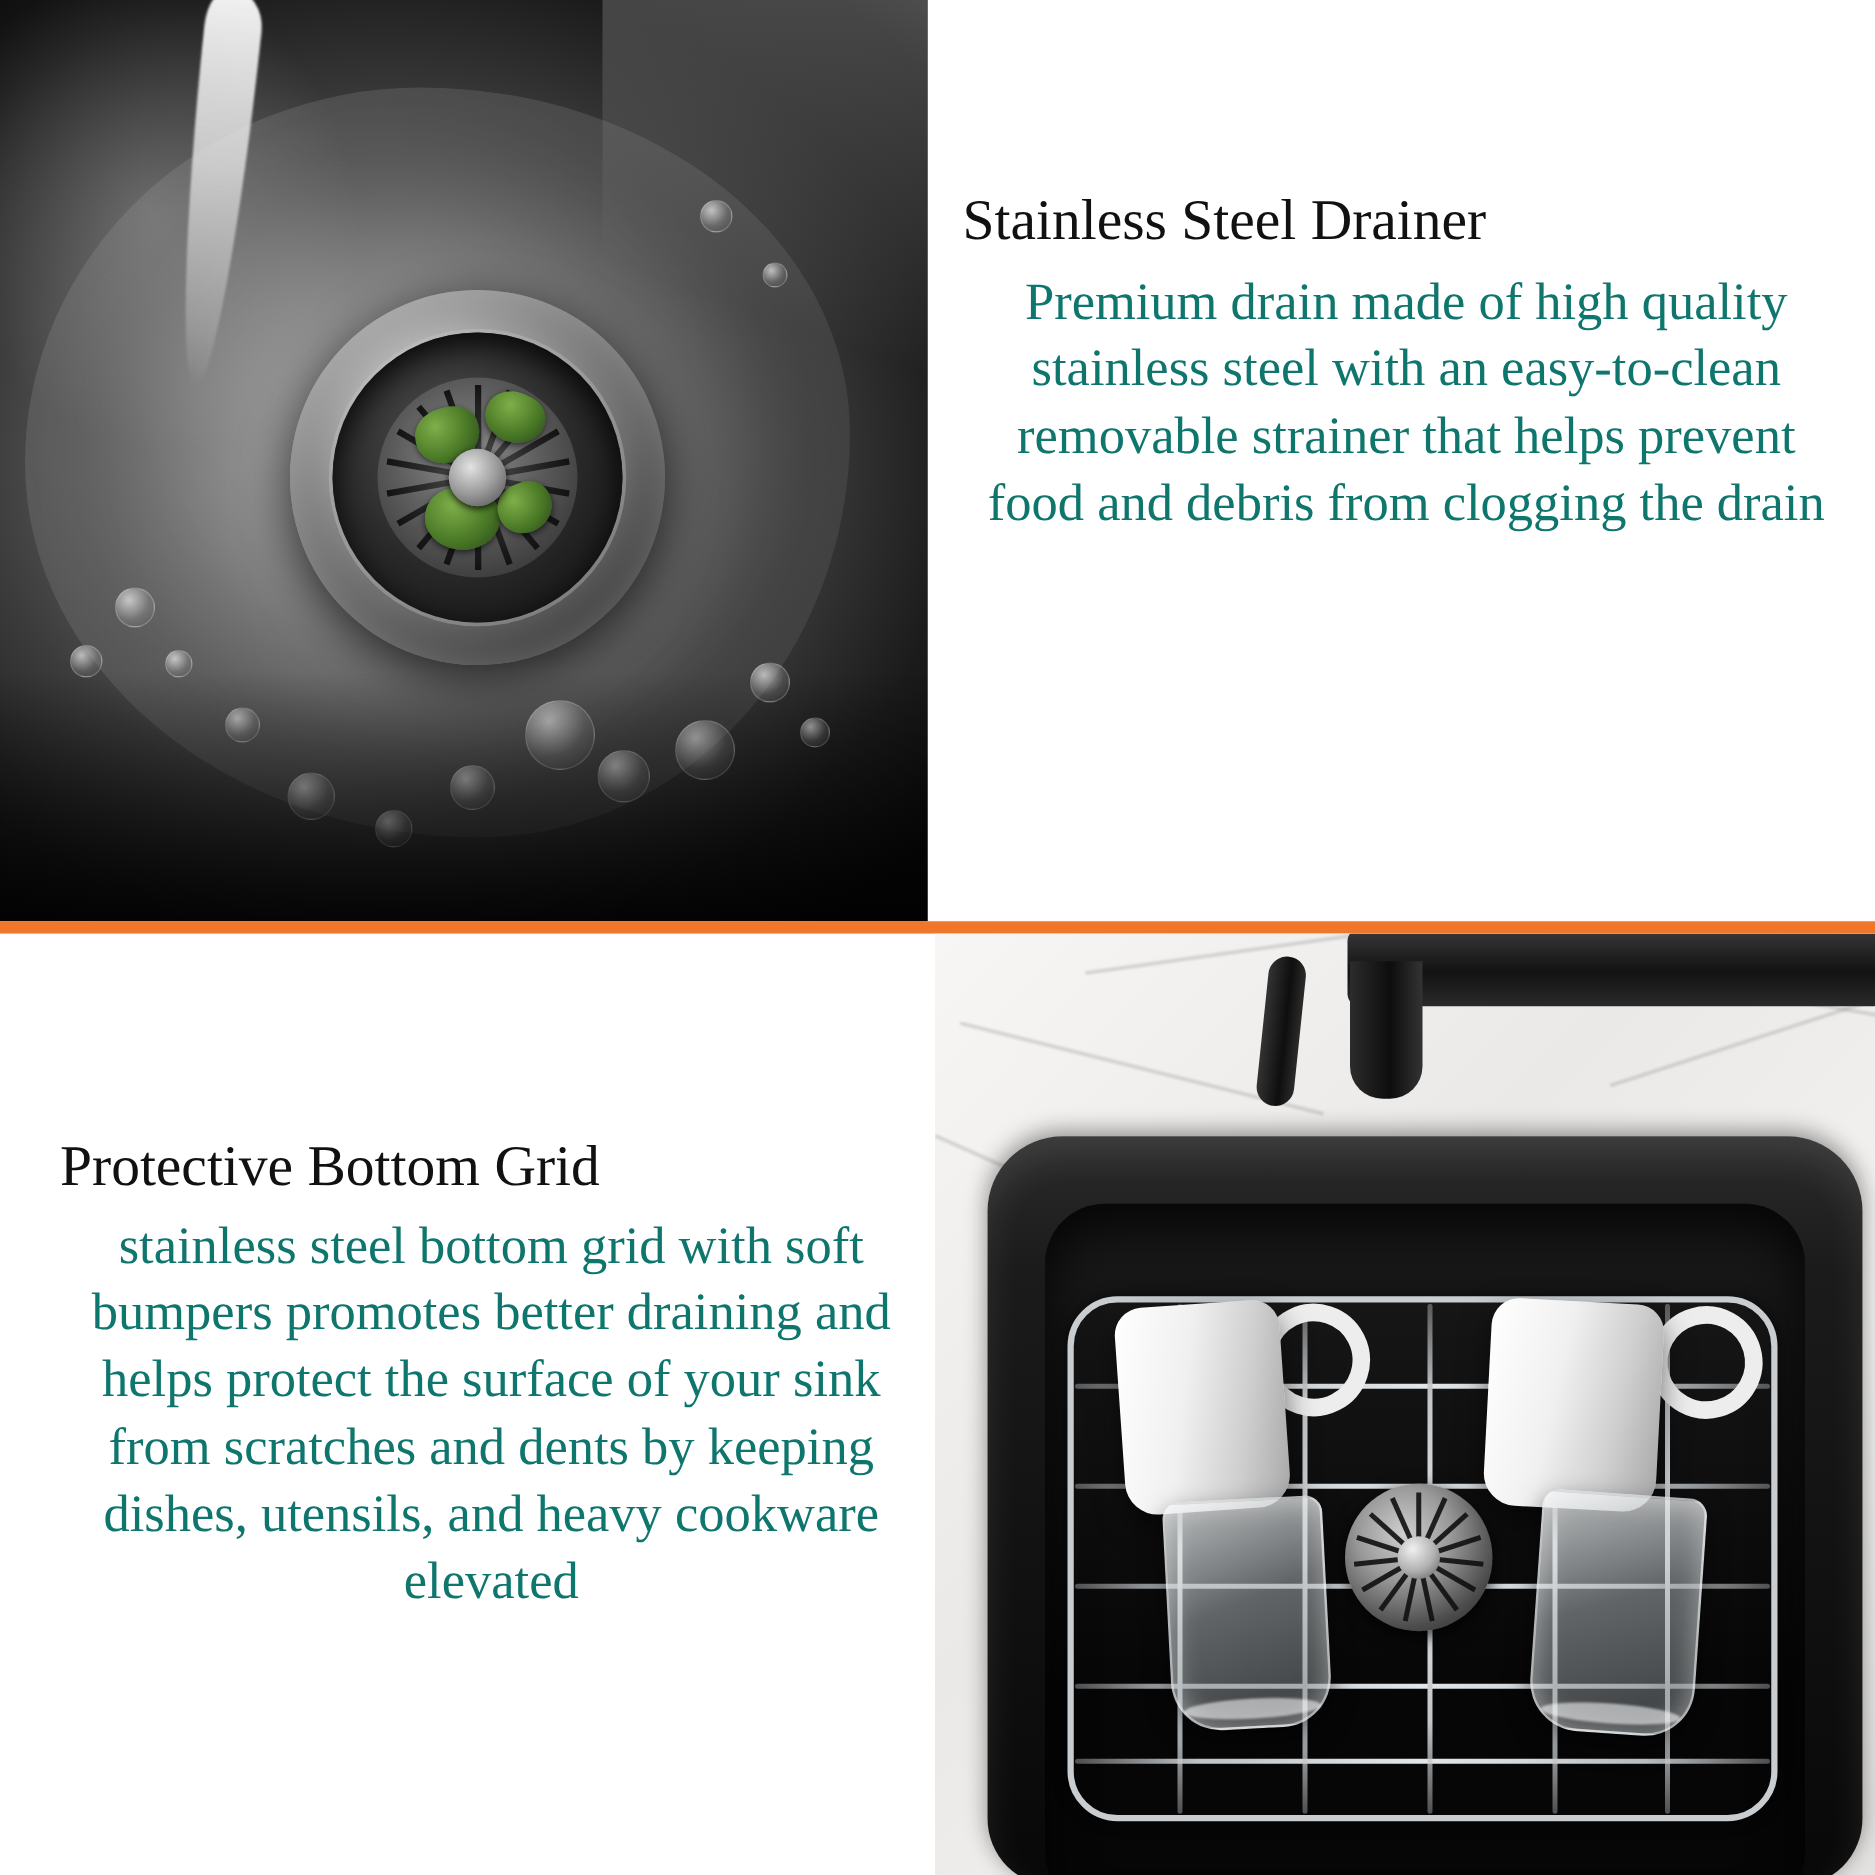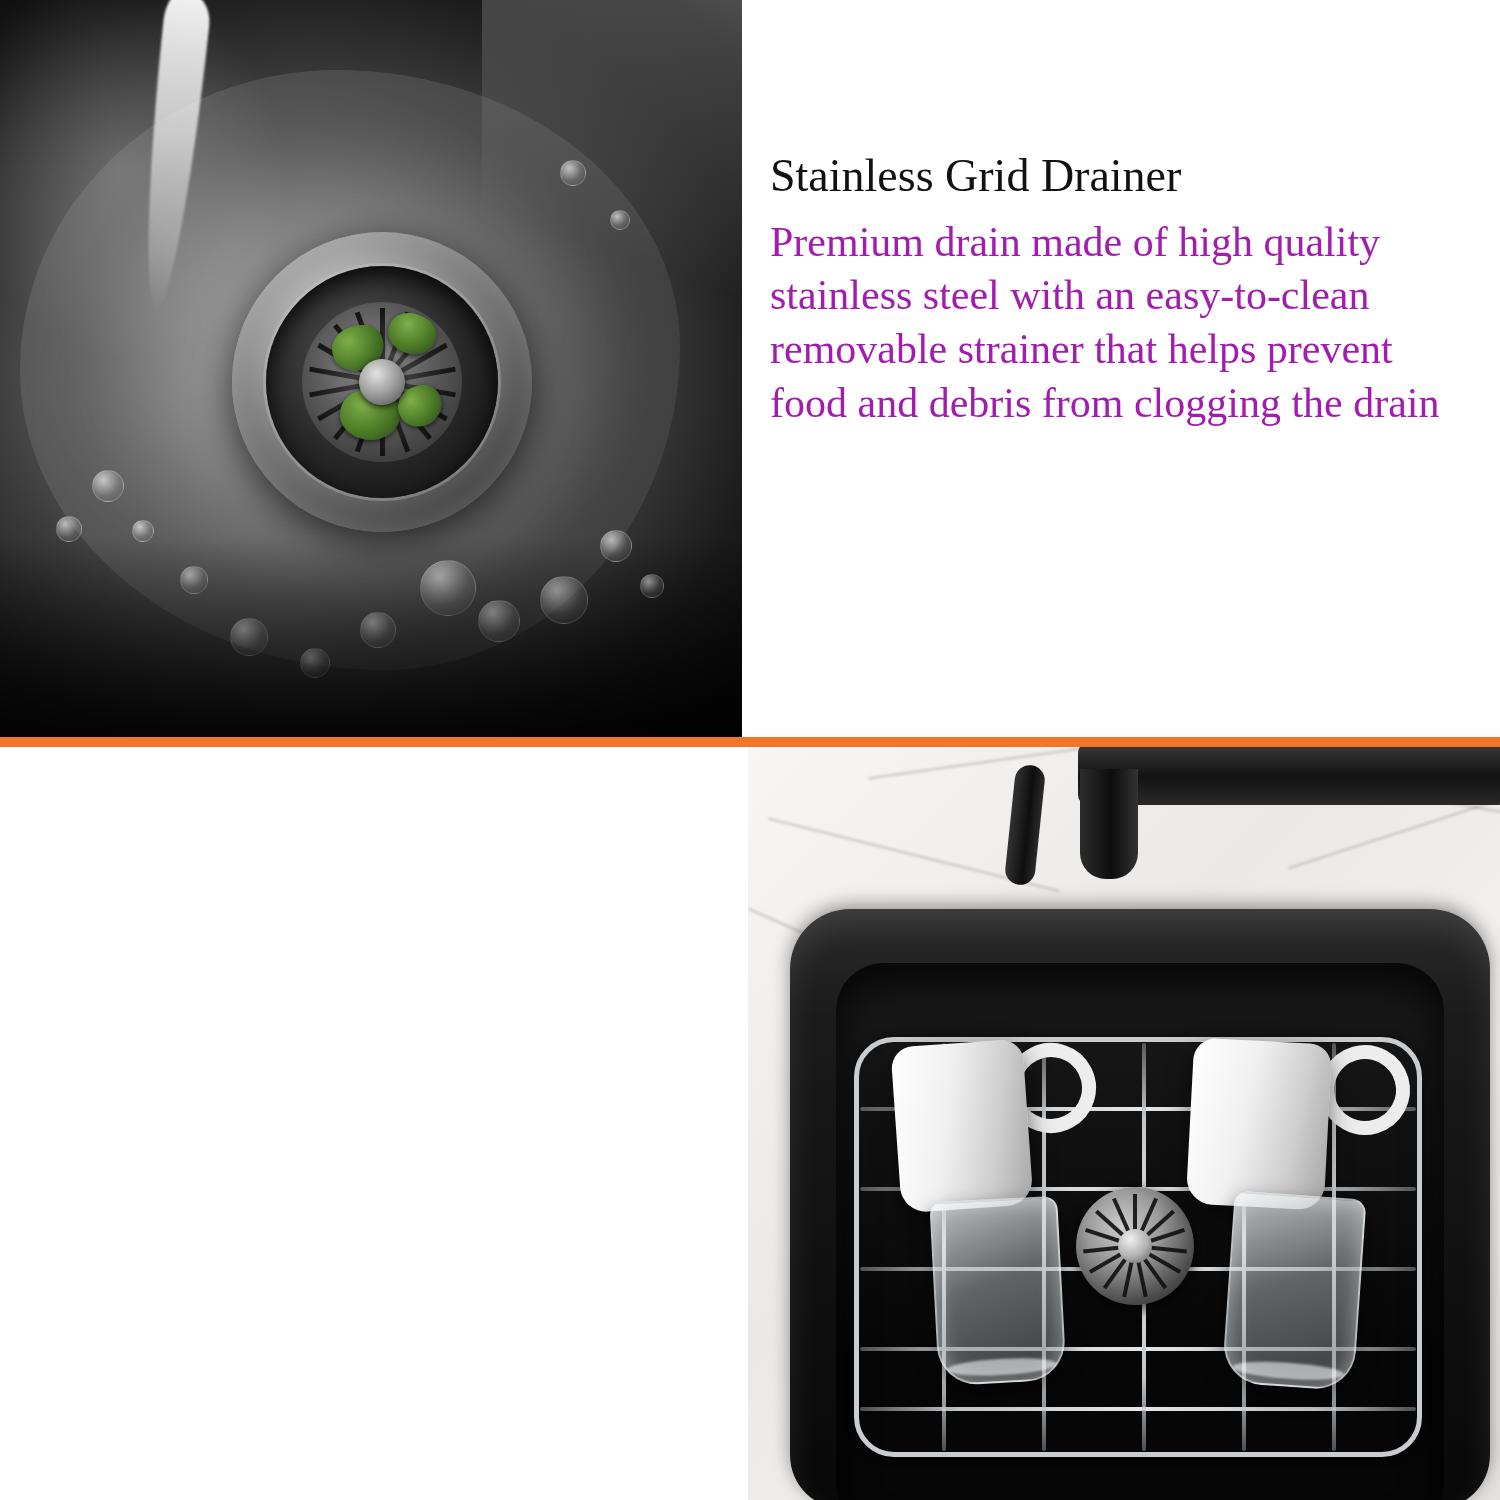--- a/index.html
+++ b/index.html
@@ -150,22 +150,23 @@
   .heading {
     font-size: 46px;
     line-height: 1.12;
     color: #111111;
     margin: 0 0 14px 0;
     font-weight: 400;
   }
   .body-text {
     font-size: 42px;
     line-height: 1.28;
-    color: #a21caf;
-    margin: 0;
+    color: #0f766e;
+    margin: 12px;
+    text-align: center;
   }
 
   .included-badge {
     position: absolute;
     right: 0; top: 0;
     background: #0c0c0c;
     color: #f2762a;
     font-family: "Liberation Serif", serif;
     font-style: italic;
     font-weight: bold;
@@ -405,30 +406,34 @@
       <div class="bubble" style="left:92px; top:470px; width:30px; height:30px;"></div>
       <div class="bubble" style="left:56px; top:516px; width:24px; height:24px;"></div>
       <div class="bubble" style="left:132px; top:520px; width:20px; height:20px;"></div>
       <div class="bubble" style="left:560px; top:160px; width:24px; height:24px;"></div>
       <div class="bubble" style="left:610px; top:210px; width:18px; height:18px;"></div>
 
       <div class="drain-corner-dark"></div>
     </div>
 
     <div class="caption-right">
-      <h2 class="heading">Stainless Grid Drainer</h2>
+      <h2 class="heading">Stainless Steel Drainer</h2>
       <p class="body-text">Premium drain made of high quality stainless steel with an easy-to-clean removable strainer that helps prevent food and debris from clogging the drain</p>
     </div>
 
   </div>
 
   <div class="divider"></div>
 
   <div class="bottom-section">
 
+    <div class="caption-left">
+      <h2 class="heading-2">Protective Bottom Grid</h2>
+      <p class="body-text">stainless steel bottom grid with soft bumpers promotes better draining and helps protect the surface of your sink from scratches and dents by keeping dishes, utensils, and heavy cookware elevated</p>
+    </div>
 
     <div class="photo-sink">
       <div class="counter"></div>
       <div class="marble-vein" style="left:20px; top:70px; width:300px; transform: rotate(14deg);"></div>
       <div class="marble-vein" style="left:120px; top:30px; width:220px; transform: rotate(-8deg);"></div>
       <div class="marble-vein" style="left:0px; top:160px; width:180px; transform: rotate(24deg);"></div>
       <div class="marble-vein" style="left:540px; top:120px; width:220px; transform: rotate(-18deg);"></div>
       <div class="marble-vein" style="left:620px; top:40px; width:160px; transform: rotate(10deg);"></div>
 
       <div class="faucet-arm"></div>

